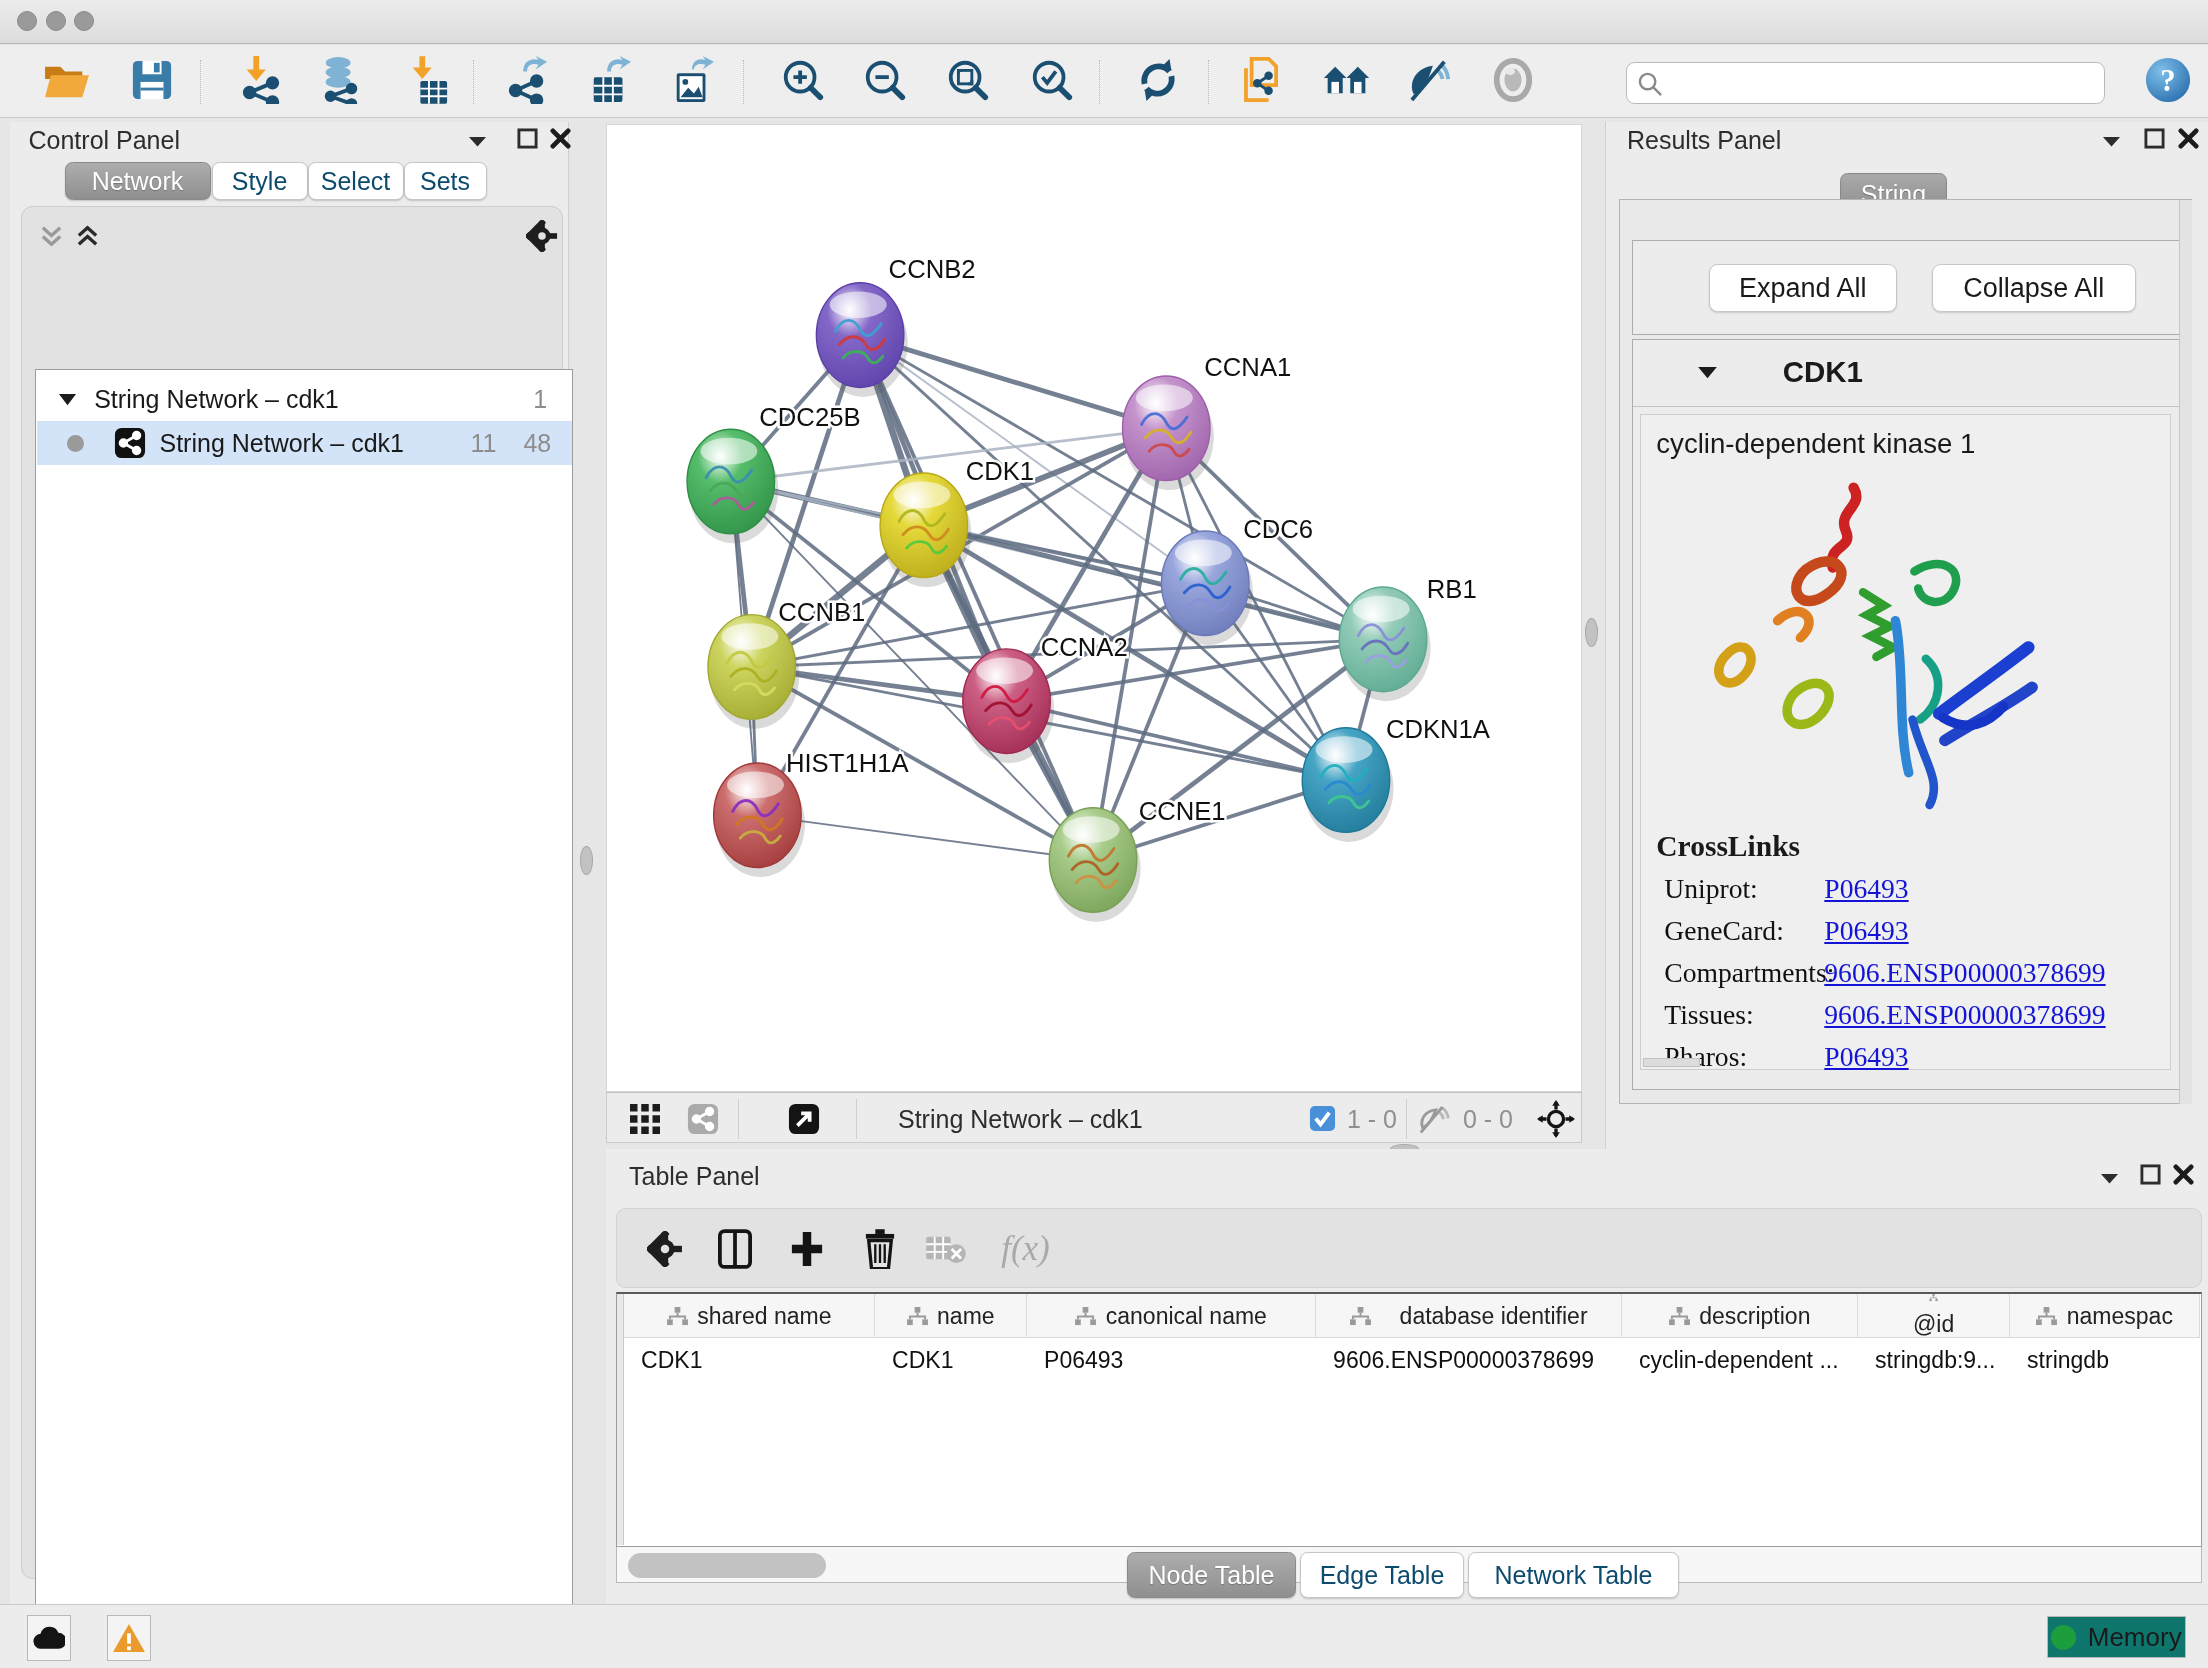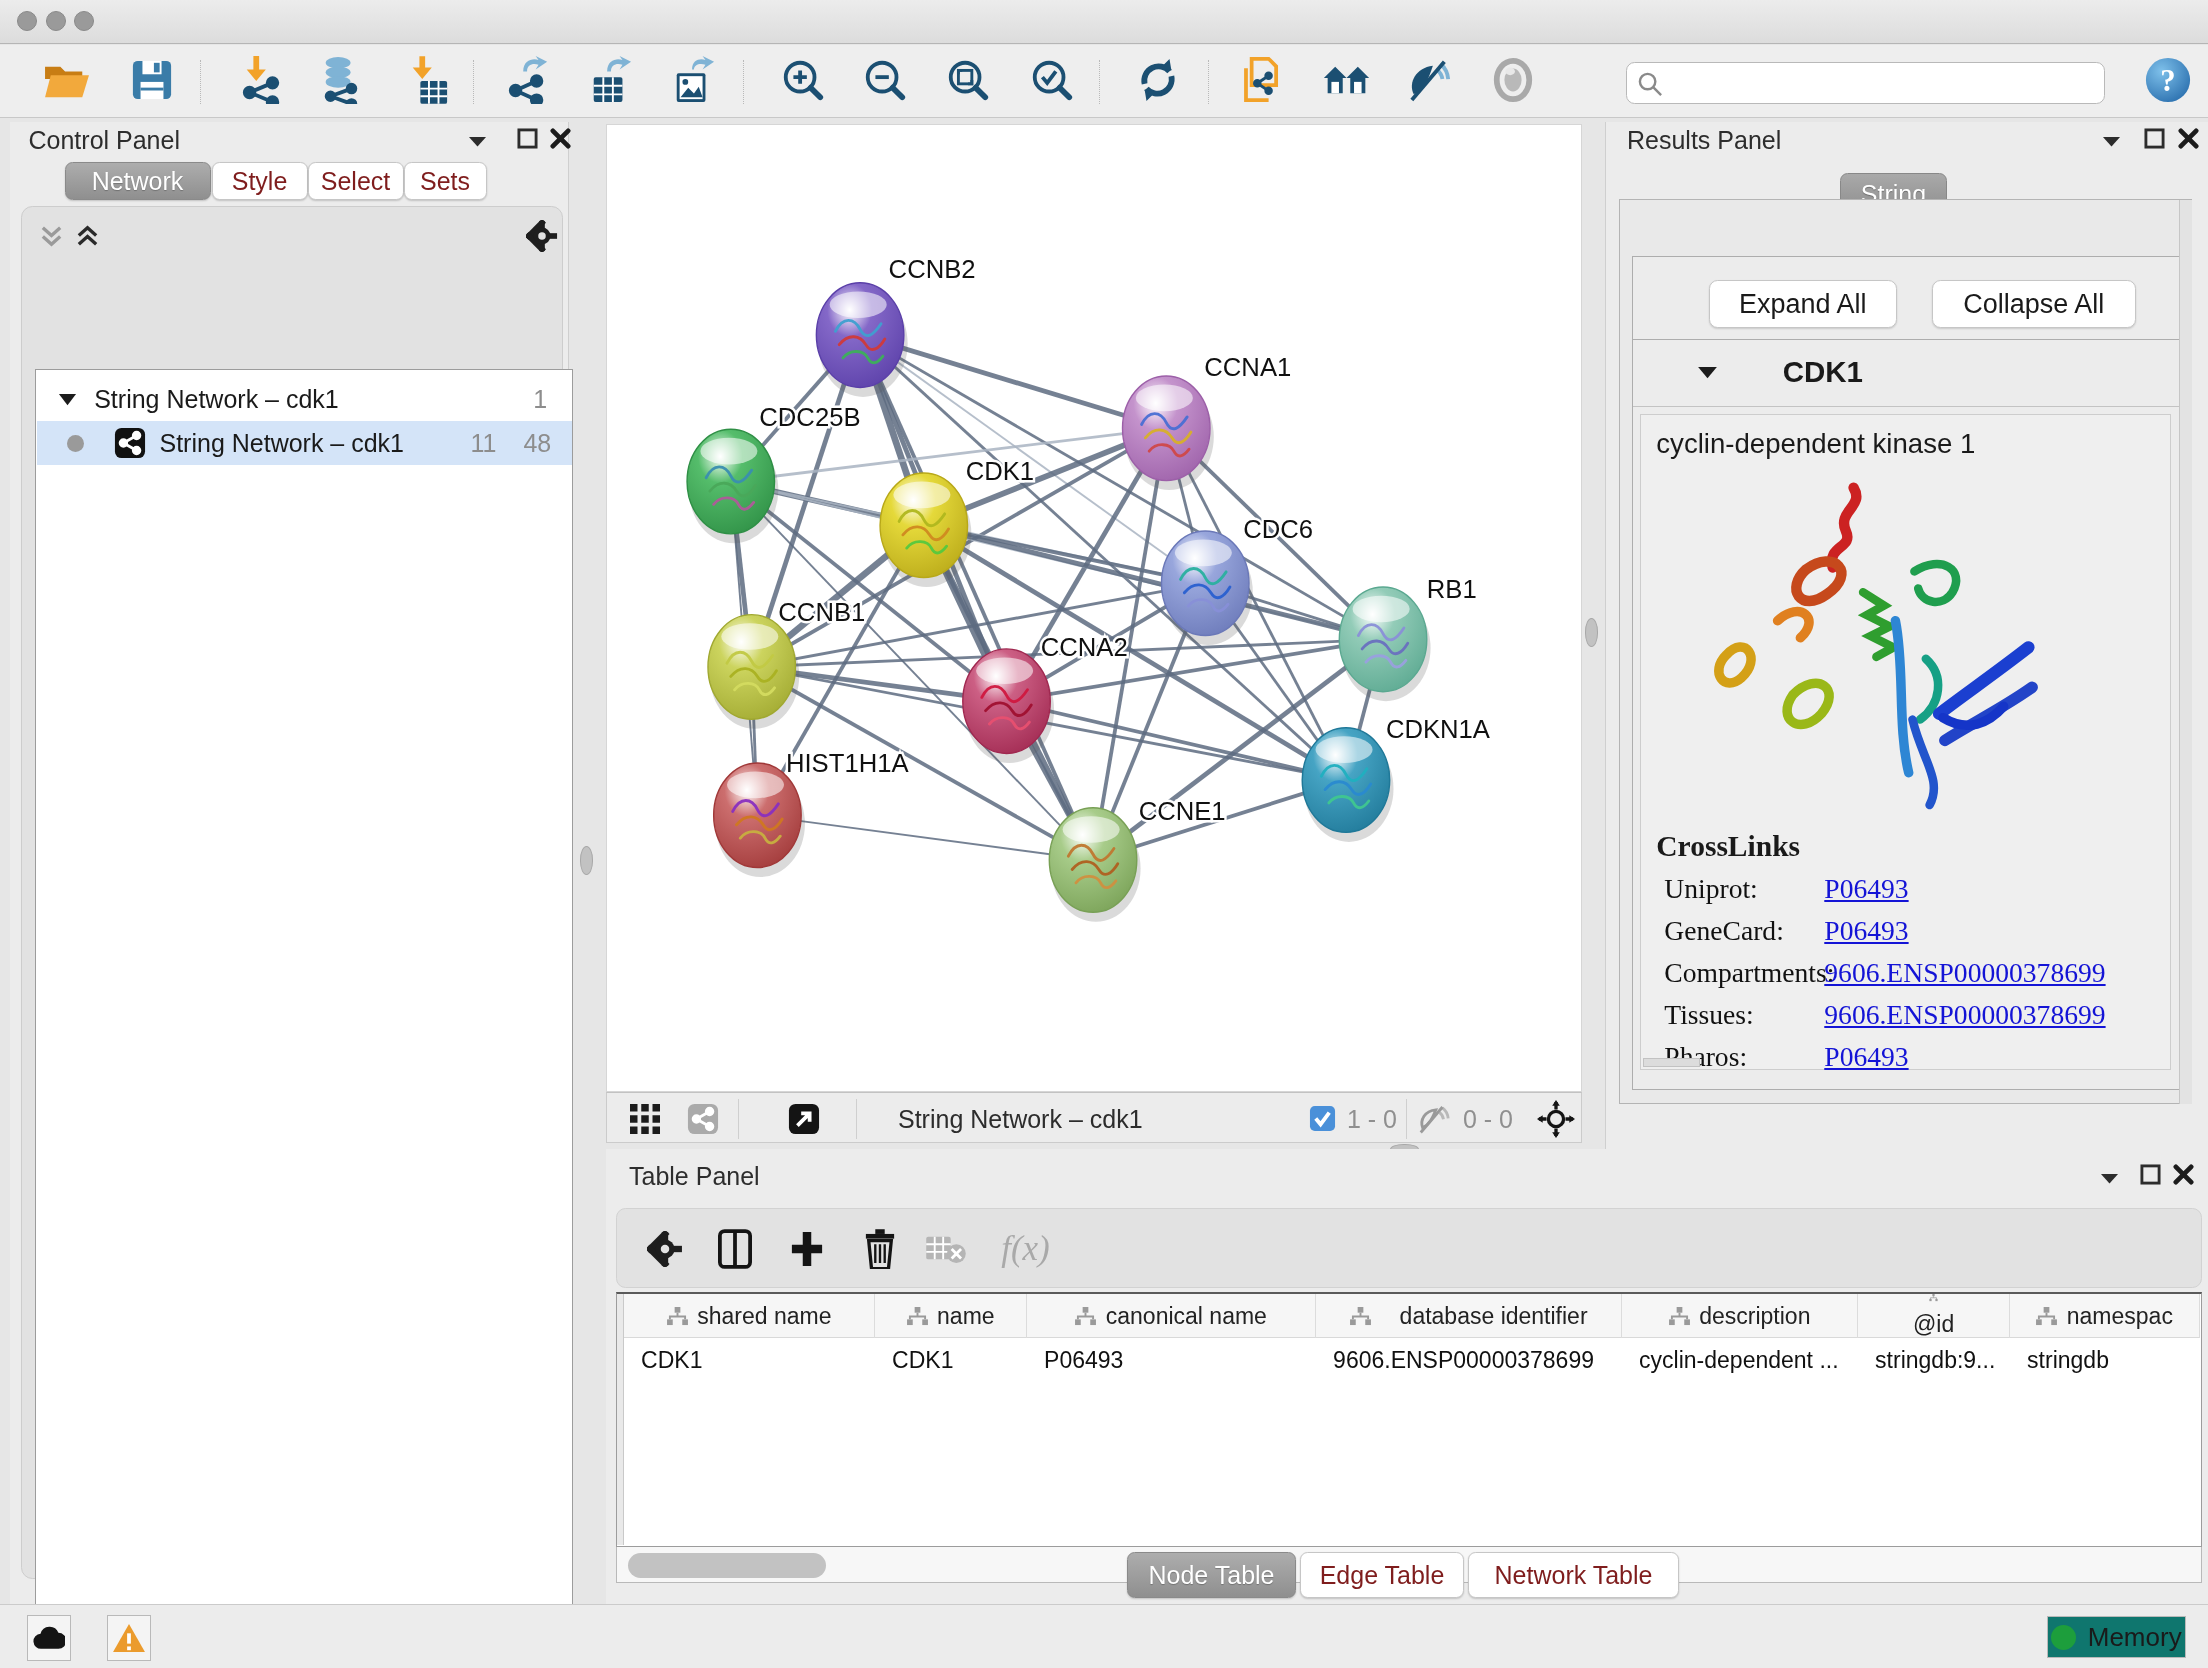--- a/index.html
+++ b/index.html
@@ -15,42 +15,42 @@
   
   #toolbar { left:0; top:45px; width:2208px; height:73px; background:#eeeeee; border-bottom:1px solid #c8c8c8; }
   .tbtn { position:absolute; top:55px; width:49px; height:49px; margin-top:-45px; display:flex; align-items:center; justify-content:center; }
   .tsep { position:absolute; top:15px; height:44px; width:0; border-left:1.9px dotted #b9b9b9; }
   #search-wrap { position:absolute; left:1626px; top:17px; width:479px; height:42px; background:#fff; border:1px solid #b9b9b9; border-radius:8.6px; }
   #search-input { position:absolute; left:42px; top:1.9px; width:428px; height:36px; border:none; outline:none; font-size:25px; background:transparent; }
 
   
   .panel-title { font-size:25px; color:#2d2d2d; }
   .ph-ico { position:absolute; top:0; }
-  .tab { position:absolute; height:38px; border:1px solid #c6c6c6; background:#fff; border-radius:7.6px 7.6px 7.6px 7.6px; font-size:25px; display:flex; align-items:center; justify-content:center; box-shadow:0 1px 1.9px rgba(0,0,0,.18); color:#7f1d1d; }
+  .tab { position:absolute; height:38px; border:1px solid #c6c6c6; background:#fff; border-radius:7.6px 7.6px 7.6px 7.6px; font-size:25px; display:flex; align-items:center; justify-content:center; box-shadow:0 1px 1.9px rgba(0,0,0,.18); color:#0c4a6e; }
   .tab.sel { background:linear-gradient(#adadad,#8f8f8f); color:#fff; border-color:#8a8a8a; text-shadow:0 1px 1px rgba(0,0,0,.25); }
 
   
   #control-panel { left:9.5px; top:122px; width:559px; height:1484px; background:#ececec; border-right:1px solid #cfcfcf; }
   #cp-container { position:absolute; left:11.4px; top:84px; width:542px; height:1373px; background:#e2e2e2; border:1px solid #cdcdcd; border-radius:11.4px; }
   #cp-tree { position:absolute; left:13.3px; top:162px; width:538px; height:1290px; background:#fff; border:1px solid #9c9c9c; }
   .tree-row { position:absolute; left:1px; width:535px; height:44px; display:flex; align-items:center; font-size:25px; }
   .tree-count { color:#8d8d8d; }
 
   
   #canvas { left:606px; top:124px; width:976px; height:968px; background:#fff; border:1px solid #d6d6d6; }
   #canvas-bar { left:606px; top:1092px; width:976px; height:51px; background:#ececec; border:1px solid #cbcbcb; border-top:1px solid #c2c2c2; }
   .cb-sep { position:absolute; top:5.7px; height:40px; border-left:1px solid #cfcfcf; }
   .cb-text { position:absolute; font-size:25px; color:#2c2c2c; }
   .cb-gray { color:#8f8f8f; }
 
   
   #results-panel { left:1605px; top:122px; width:603px; height:1027px; background:#ececec; border-left:1px solid #cfcfcf; }
   #rp-container { position:absolute; left:13.3px; top:77px; width:573px; height:905px; background:#e9e9e9; border:1px solid #b4b4b4; }
   #rp-string-tab { position:absolute; left:234px; top:51px; width:107px; height:42px; background:linear-gradient(#a9a9a9,#8d8d8d); border:1px solid #888; border-radius:7.6px; color:#fff; font-size:25px; display:flex; align-items:center; justify-content:center; text-shadow:0 1px 1px rgba(0,0,0,.3); }
-  #rp-buttons { position:absolute; left:11.4px; top:56px; width:548px; height:95px; background:#ececec; border:1px solid #adadad; }
+  #rp-buttons { position:absolute; left:11.4px; top:40px; width:548px; height:95px; background:#ececec; border:1px solid #adadad; }
   .rp-btn { position:absolute; top:23px; height:48px; background:#fff; border:1px solid #c6c6c6; border-radius:8.6px; font-size:27px; display:flex; align-items:center; justify-content:center; box-shadow:0 1px 1.9px rgba(0,0,0,.15); }
   #rp-gene-box { position:absolute; left:11.4px; top:139px; width:548px; height:751px; background:#ececec; border:1px solid #adadad; }
   #rp-gene-head { position:absolute; left:0; top:0; width:546px; height:67px; border-bottom:1px solid #c3c3c3; }
   #rp-gene-body { position:absolute; left:7.6px; top:74px; width:531px; height:656px; background:#efefef; border:1px solid #cdcdcd; }
   .xl-row { position:absolute; left:23px; width:495px; height:42px; font-family:"Liberation Serif", serif; font-size:27.6px; }
   .xl-label { position:absolute; left:0; color:#111; }
   .xl-val { position:absolute; left:160px; color:#1414d6; text-decoration:underline; }
   #rp-vscroll { position:absolute; left:559px; top:0; width:12.4px; height:904px; background:#e3e3e3; border-left:1px solid #c6c6c6; }
 
   

